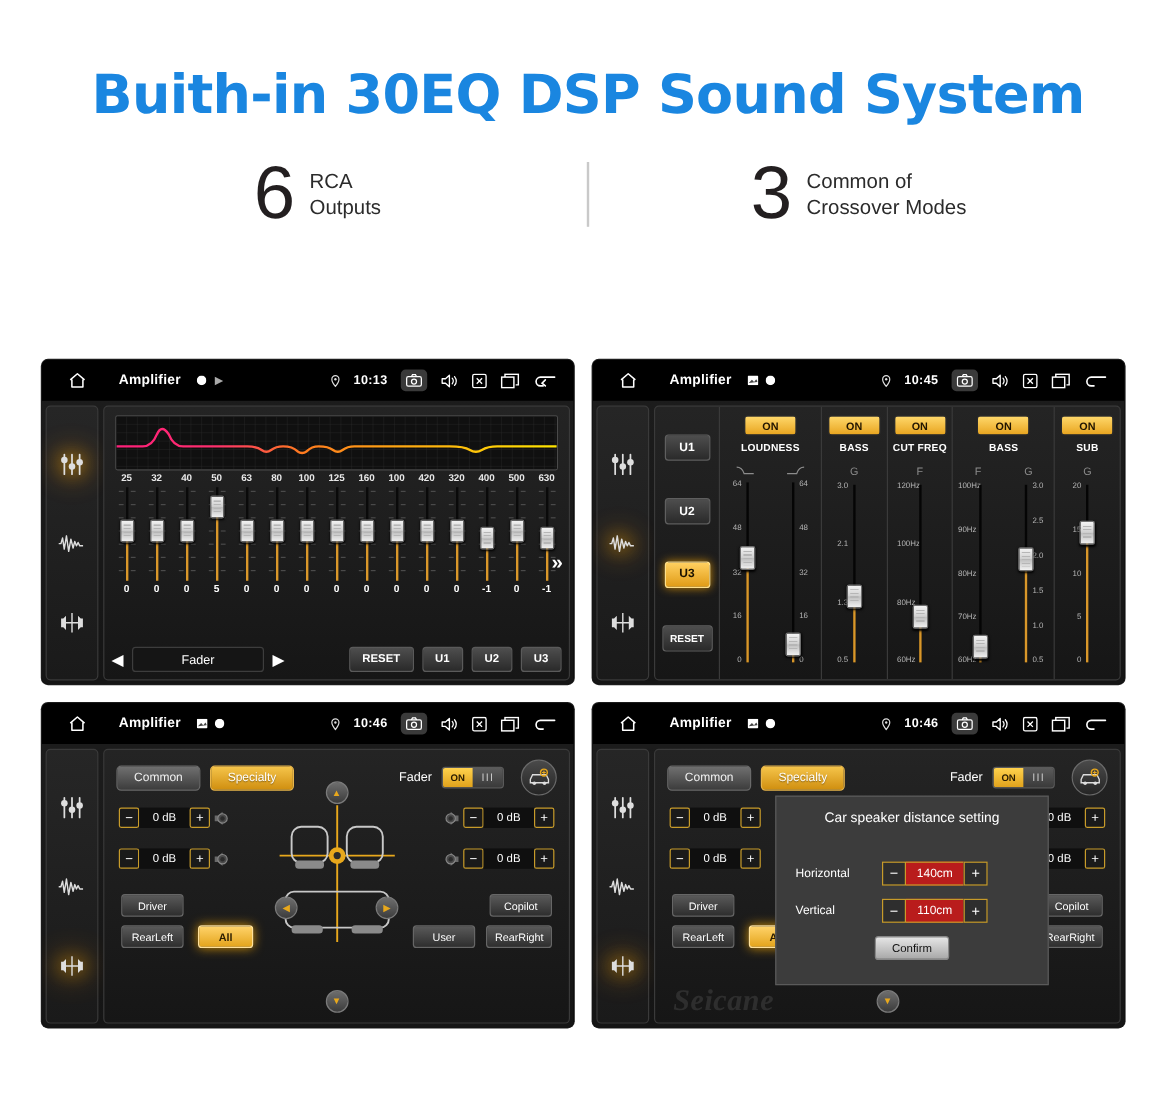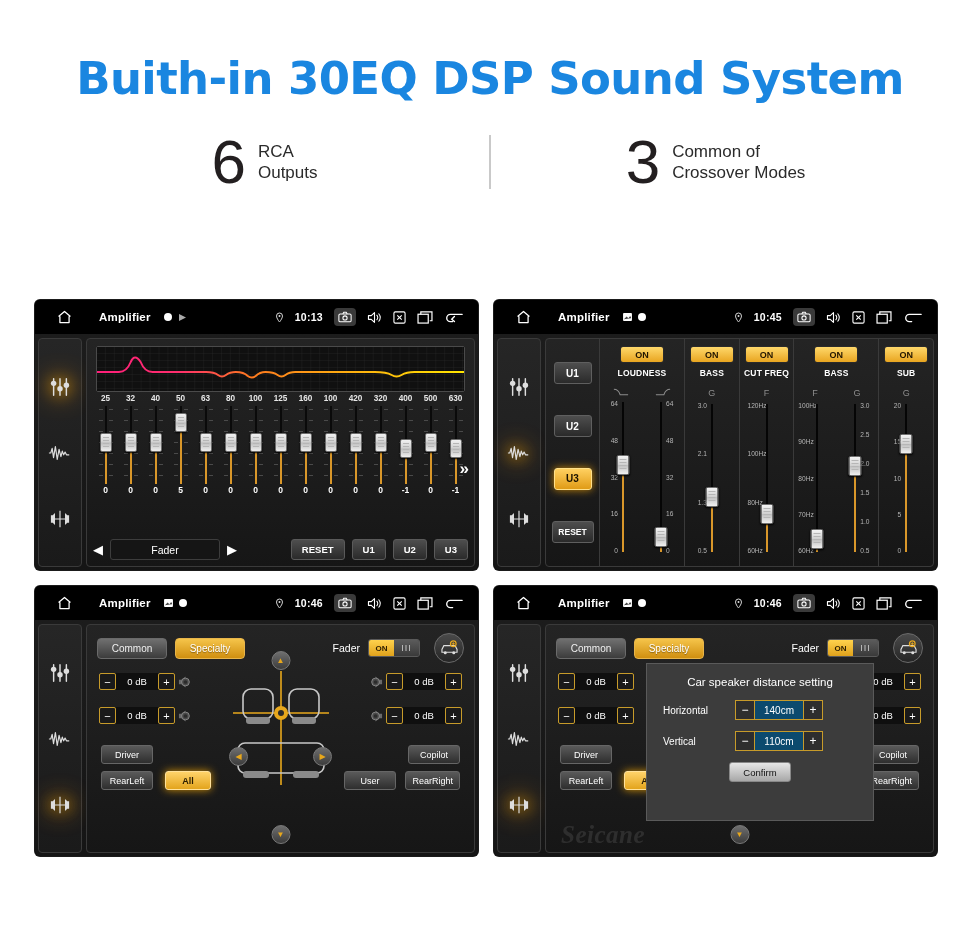--- a/index.html
+++ b/index.html
@@ -366,34 +366,34 @@
   .dialog {
     position: absolute;
     left: 100px; top: 38px;
     width: 228px; height: 158px;
     background: #3c3c3c;
     border: 1px solid #5a5a5a;
     z-index: 30;
     padding: 12px 16px;
   }
   .dlg-title {
-    color: #fff; font-size: 11.5px; text-align: center; margin-bottom: 12px;
+    color: #fff; font-size: 11.5px; text-align: center; margin-bottom: 30px;
   }
   .dlg-row {
     display: flex; align-items: center; margin-bottom: 11px; gap: 10px;
   }
   .dlg-lab { color: #fff; font-size: 10px; width: 62px; }
   .dlg-step { display: flex; }
   .dlg-step .mm, .dlg-step .pp {
     width: 20px; height: 20px; border: 1px solid #c79b2a;
     background: #2e2e2e; color: #fff; font-size: 12px;
     display: flex; align-items: center; justify-content: center;
   }
   .dlg-step .vv {
-    width: 48px; height: 20px; background: #0c4a6e;
+    width: 48px; height: 20px; background: #b91c1c;
     border-top: 1px solid #c79b2a; border-bottom: 1px solid #c79b2a;
     color: #fff; font-size: 10px;
     display: flex; align-items: center; justify-content: center;
   }
   .dlg-confirm {
     margin: 4px auto 0 auto;
     width: 62px; height: 20px; border-radius: 3px;
     background: linear-gradient(180deg,#e6e6e6,#a8a8a8);
     border: 1px solid #888; color: #111; font-size: 9.5px;
     display: flex; align-items: center; justify-content: center;

